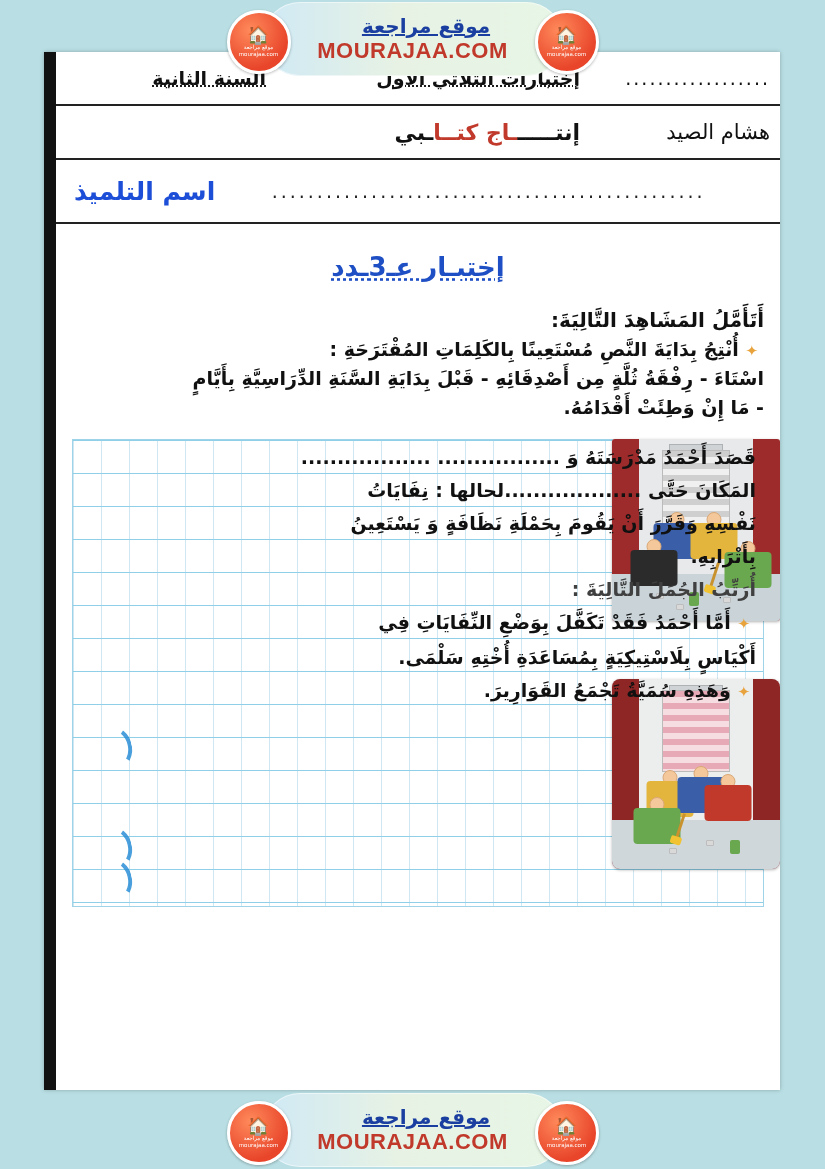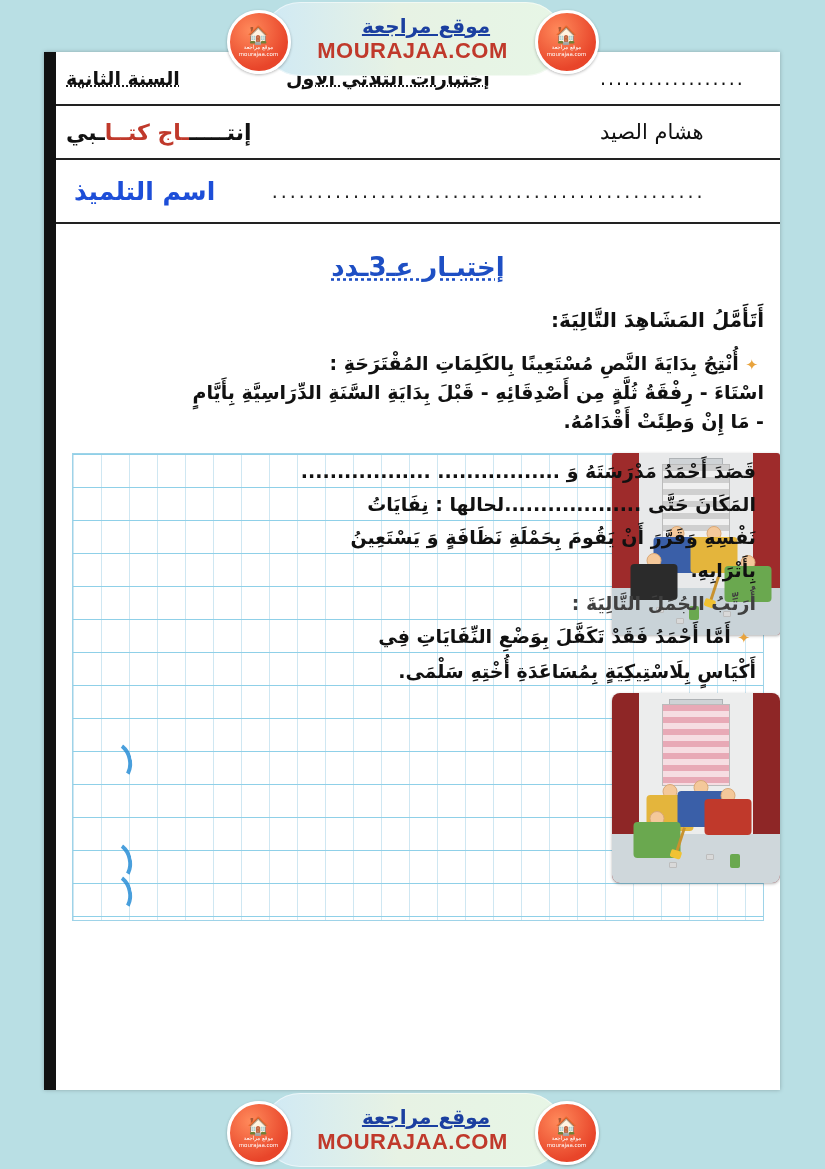--- a/index.html
+++ b/index.html
@@ -53,21 +53,21 @@
   }
   .sheet::before{ 
     content:"";position:absolute;top:0;bottom:0;left:0;width:12px;background:#111;
   }
   .inner{position:absolute;left:12px;top:0;right:0;bottom:0;}
 
   
   .hdr{border-bottom:2px solid #222;}
   .hdr-row{display:flex;align-items:center;min-height:52px;}
   .hdr-row.r1{border-bottom:2px solid #222;}
-  .cell{display:flex;align-items:center;justify-content:flex-end;padding:0 10px;}
+  .cell{display:flex;align-items:center;justify-content:flex-start;padding:0 10px;}
   .c-year{width:200px;}
   .c-mid{flex:1;}
   .c-dots{width:170px;}
   .ul-text{
     font-size:19px;font-weight:bold;color:#111;text-decoration:underline;
     text-decoration-style:dotted;
   }
   .dotted{font-size:19px;color:#111;letter-spacing:2px;}
   .teach{font-size:20px;color:#111;font-weight:bold;}
   .flag{
@@ -95,21 +95,21 @@
   }
 
   
   .body{position:relative;padding:14px 16px 0 16px;}
   .exam-title{
     text-align:center;color:#1e4fc4;font-size:26px;font-weight:bold;
     text-decoration:underline;text-decoration-style:dotted;margin:14px 0 26px;
     letter-spacing:1px;
   }
   .blk{ text-align:right; color:#111; }
-  .l1{font-size:20px;font-weight:bold;margin-bottom:20px;}
+  .l1{font-size:20px;font-weight:bold;margin-bottom:6px;}
   .l2{font-size:19px;font-weight:bold;margin-bottom:4px;}
   .l3{font-size:19px;font-weight:bold;line-height:1.5;}
   .bullet{color:#e8a33d;font-size:15px;margin-inline-start:6px;}
 
   
   .work{position:relative;margin-top:18px;height:468px;}
   .ruled{
     position:absolute;inset:0;
     background-color:#fff;
     background-image:
@@ -292,20 +292,24 @@
         <div class="wl">نَفْسِهِ وَقَرَّرَ أَنْ يَقُومَ بِحَمْلَةِ نَظَافَةٍ وَ يَسْتَعِينُ</div>
         <div class="wl">بِأَتْرَابِهِ.</div>
 
         <div class="sub-title">أُرَتِّبُ الجُمَلَ التَّالِيَةَ :</div>
 
         <div class="item">
           <span class="bullet">✦</span>
           <span>أَمَّا أَحْمَدُ فَقَدْ تَكَفَّلَ بِوَضْعِ النِّفَايَاتِ فِي</span>
         </div>
         <div class="item">أَكْيَاسٍ بِلَاسْتِيكِيَةٍ بِمُسَاعَدَةِ أُخْتِهِ سَلْمَى.</div>
+        <div class="item">
+          <span class="bullet">✦</span>
+          <span>وَهَذِهِ سُمَيَّةُ تَجْمَعُ القَوَارِيرَ.</span>
+        </div>
       </div>
 
       <div class="arc" style="left:26px;top:288px;"></div>
       <div class="arc" style="left:26px;top:388px;"></div>
       <div class="arc" style="left:26px;top:420px;"></div>
     </div>
   </div>
 
  </div>
 </div>

